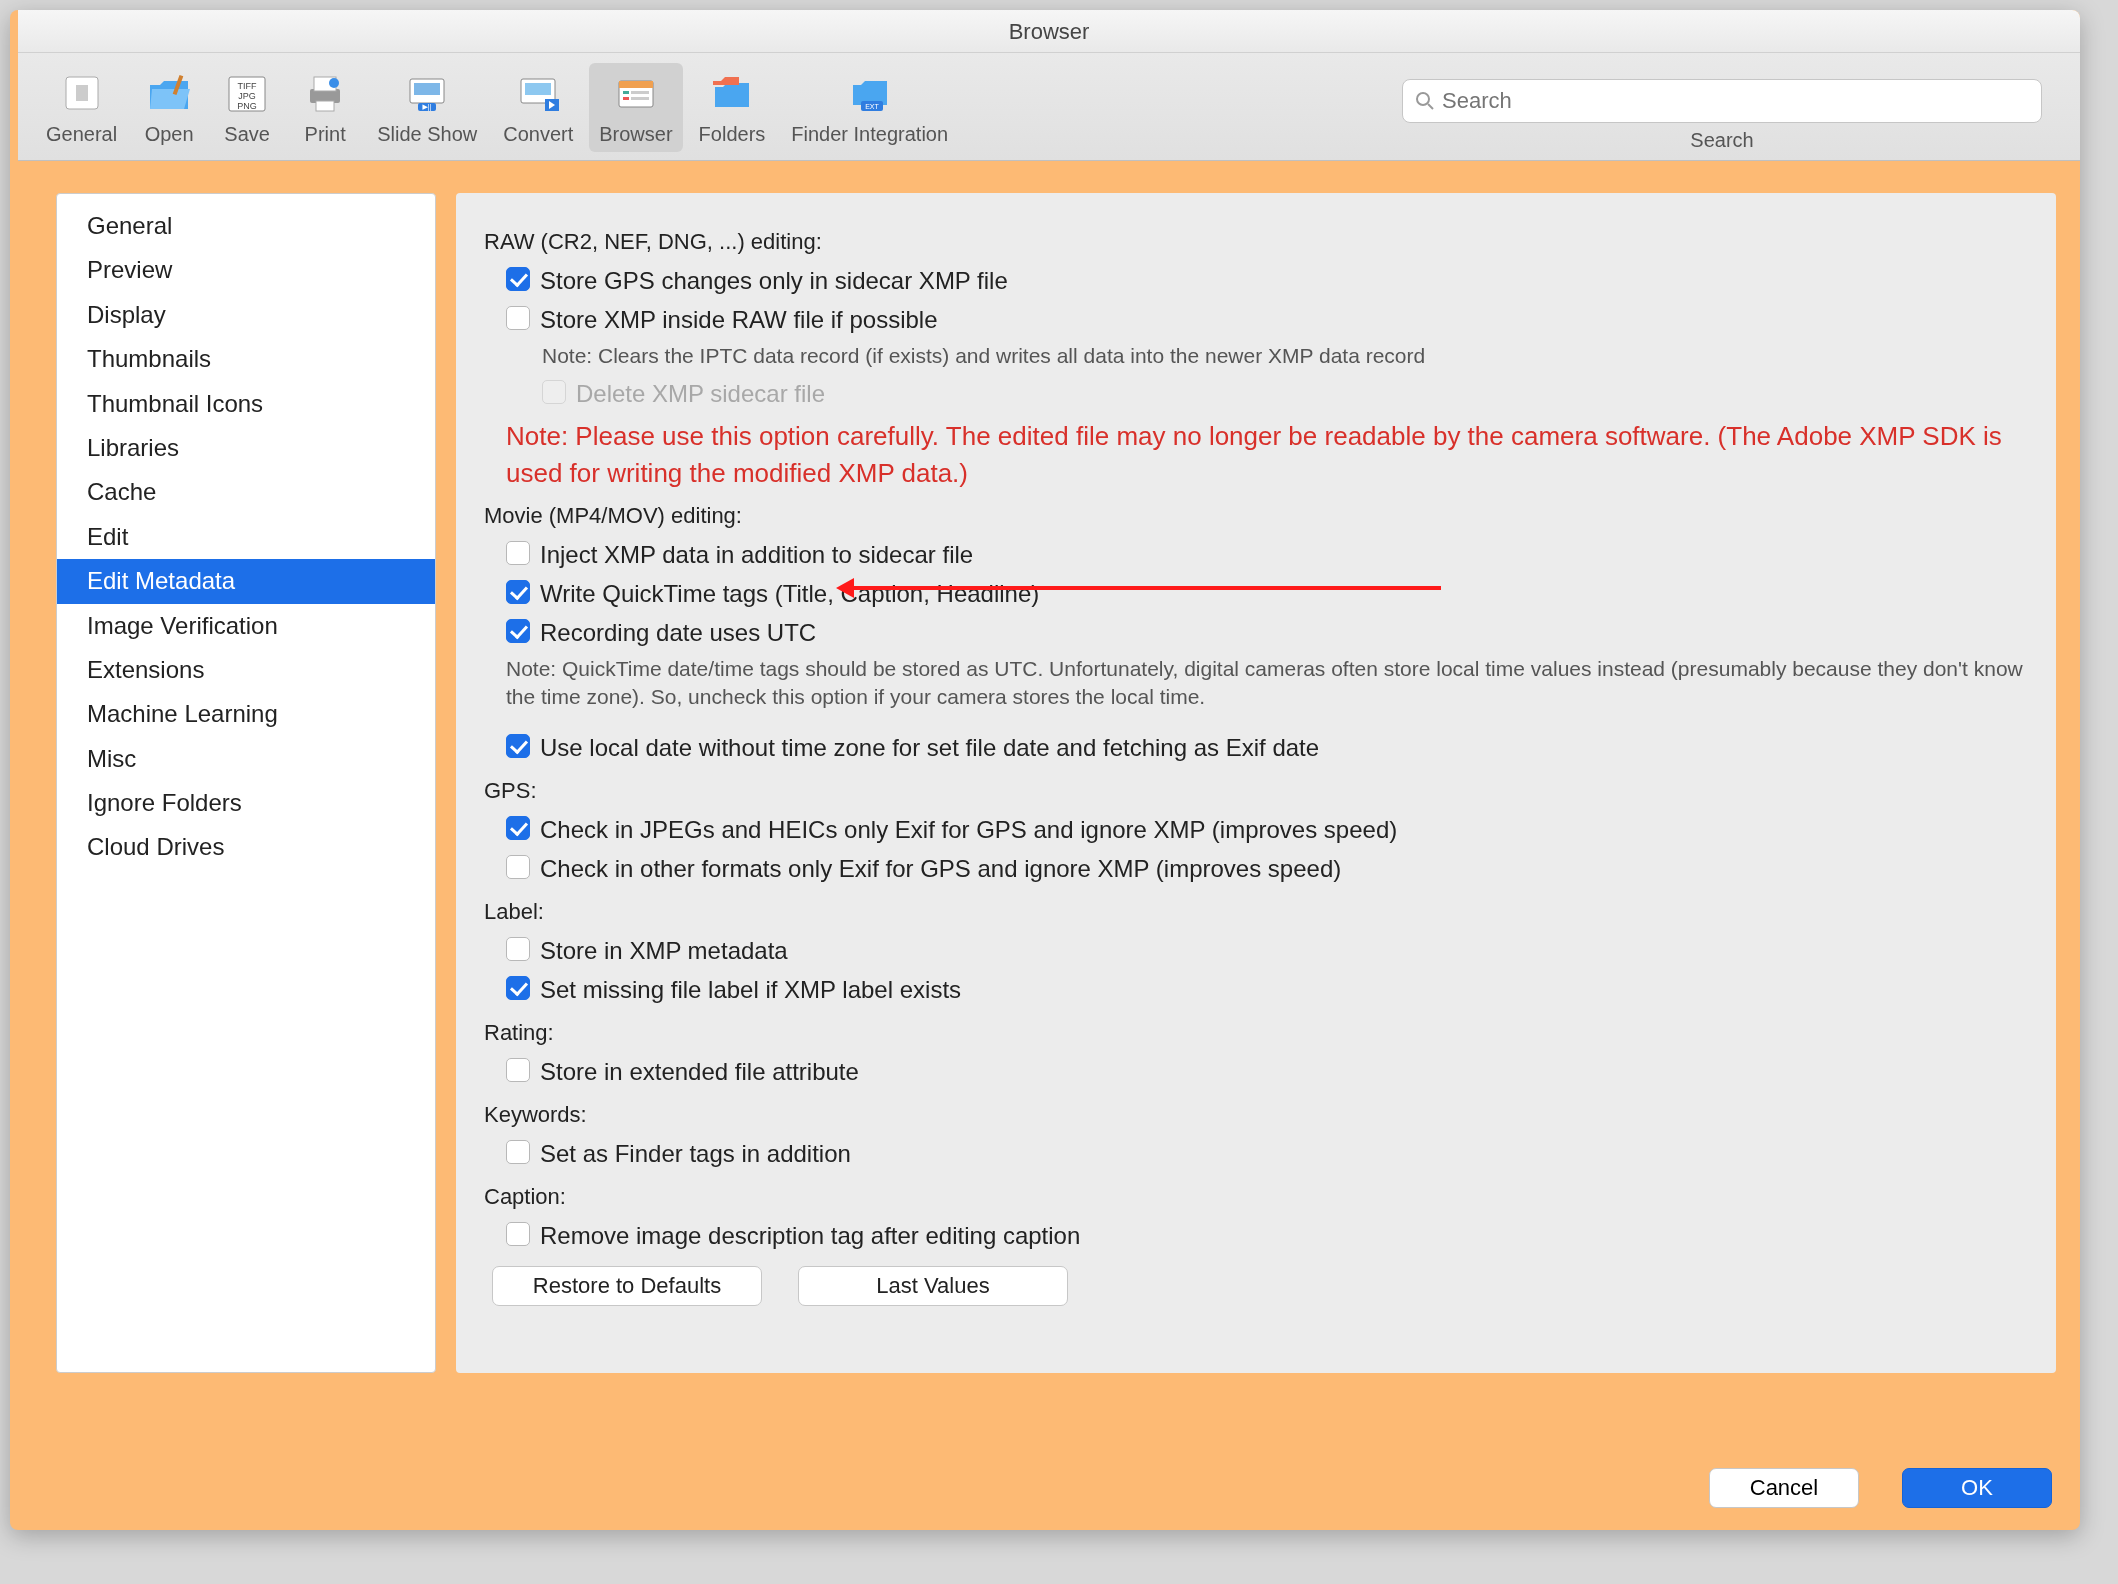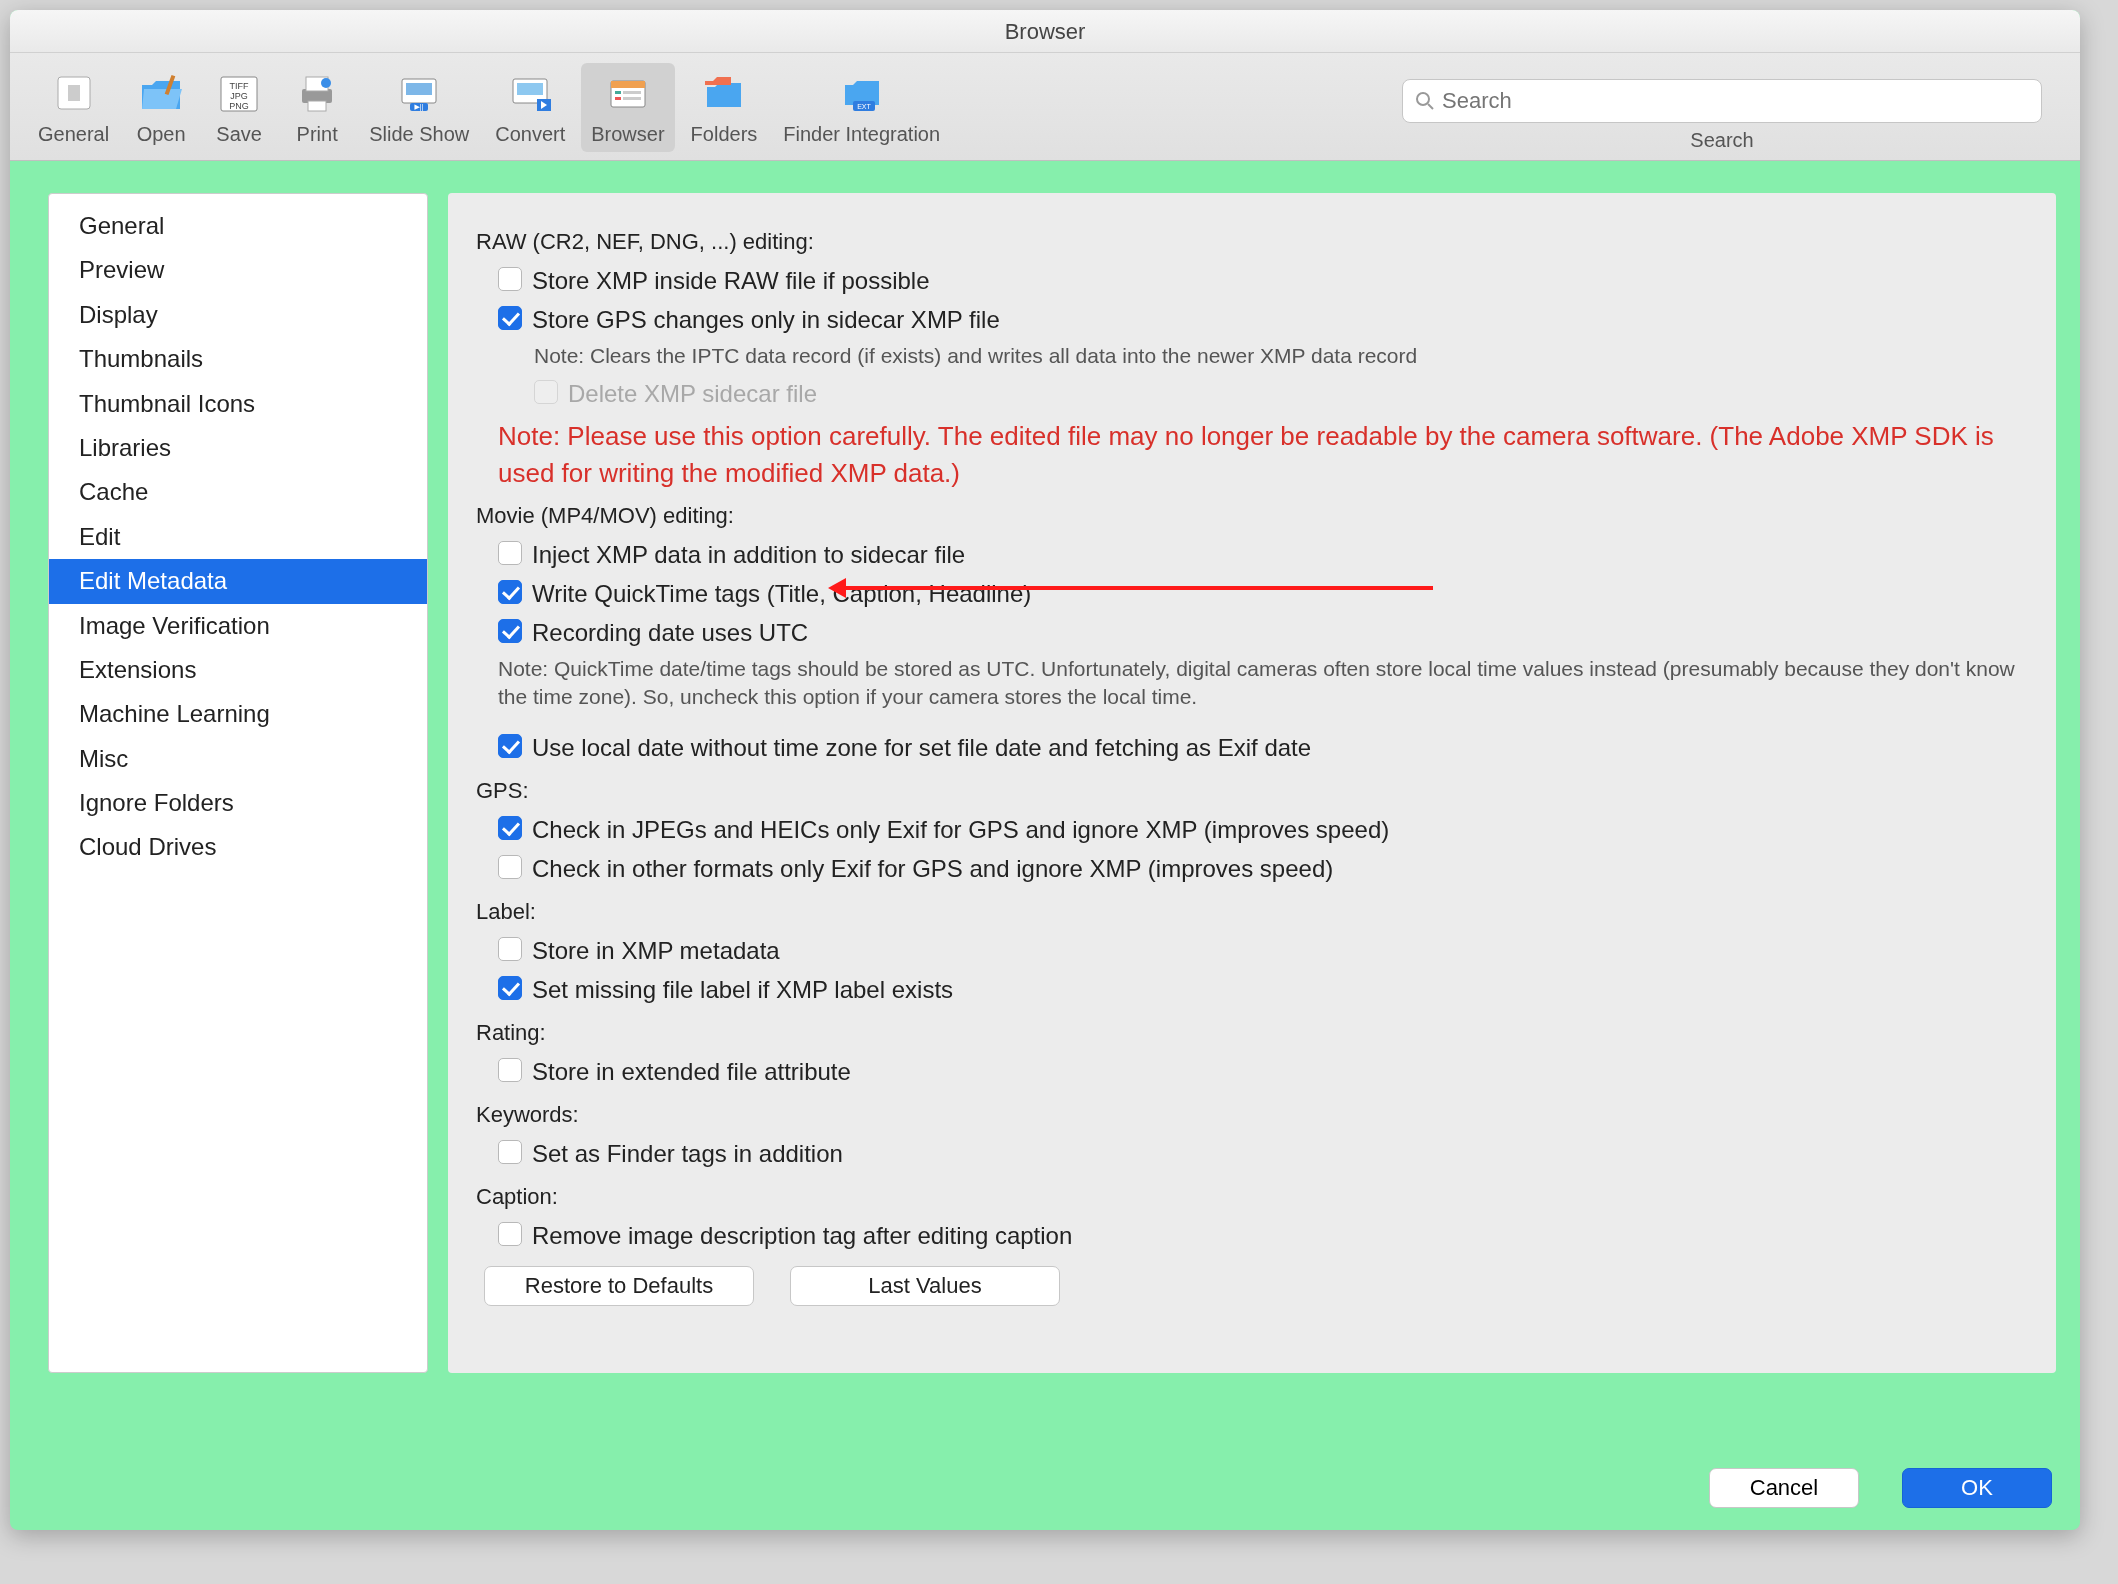--- a/index.html
+++ b/index.html
@@ -6,29 +6,30 @@
 body {
   font-family: -apple-system, BlinkMacSystemFont, "Helvetica Neue", sans-serif;
   font-size: 13px;
   background: #d8d8d8;
   width: 2118px;
   height: 1584px;
   overflow: hidden;
   transform-origin: top left;
 }
 .window {
-  background: #86efac;
+  background: #fdba74;
   width: 2070px;
   height: 1520px;
   margin: 10px;
   border-radius: 8px;
   box-shadow: 0 6px 24px rgba(0,0,0,0.25);
   display: flex;
   flex-direction: column;
   overflow: hidden;
+  padding-left: 8px;
 }
 .titlebar {
   text-align: center;
   padding: 9px 0 7px;
   font-size: 22px;
   color: #454545;
   background: linear-gradient(#f6f6f6,#e9e9e9);
   border-bottom: 1px solid #d0d0d0;
 }
 .toolbar {
@@ -260,26 +261,26 @@
         <div class="sidebar-item">Extensions</div>
         <div class="sidebar-item">Machine Learning</div>
         <div class="sidebar-item">Misc</div>
         <div class="sidebar-item">Ignore Folders</div>
         <div class="sidebar-item">Cloud Drives</div>
       </div>
 
     <div class="content">
       <div class="section-title">RAW (CR2, NEF, DNG, ...) editing:</div>
       <div class="opt">
+          <input type="checkbox" checked="" style="">
+          <label>Store GPS changes only in sidecar XMP file</label>
+        </div>
+      <div class="opt">
           <input type="checkbox" style="">
           <label>Store XMP inside RAW file if possible</label>
-        </div>
-      <div class="opt">
-          <input type="checkbox" checked="" style="">
-          <label>Store GPS changes only in sidecar XMP file</label>
         </div>
       <div class="note">Note: Clears the IPTC data record (if exists) and writes all data into the newer XMP data record</div>
       <div class="opt disabled" style="margin-left:58px">
           <input type="checkbox" disabled="" style="">
           <label>Delete XMP sidecar file</label>
         </div>
       <div class="note-red">Note: Please use this option carefully. The edited file may no longer be readable by the camera software. (The Adobe XMP SDK is used for writing the modified XMP data.)</div>
 
       <div class="section-title">Movie (MP4/MOV) editing:</div>
       <div class="opt">

